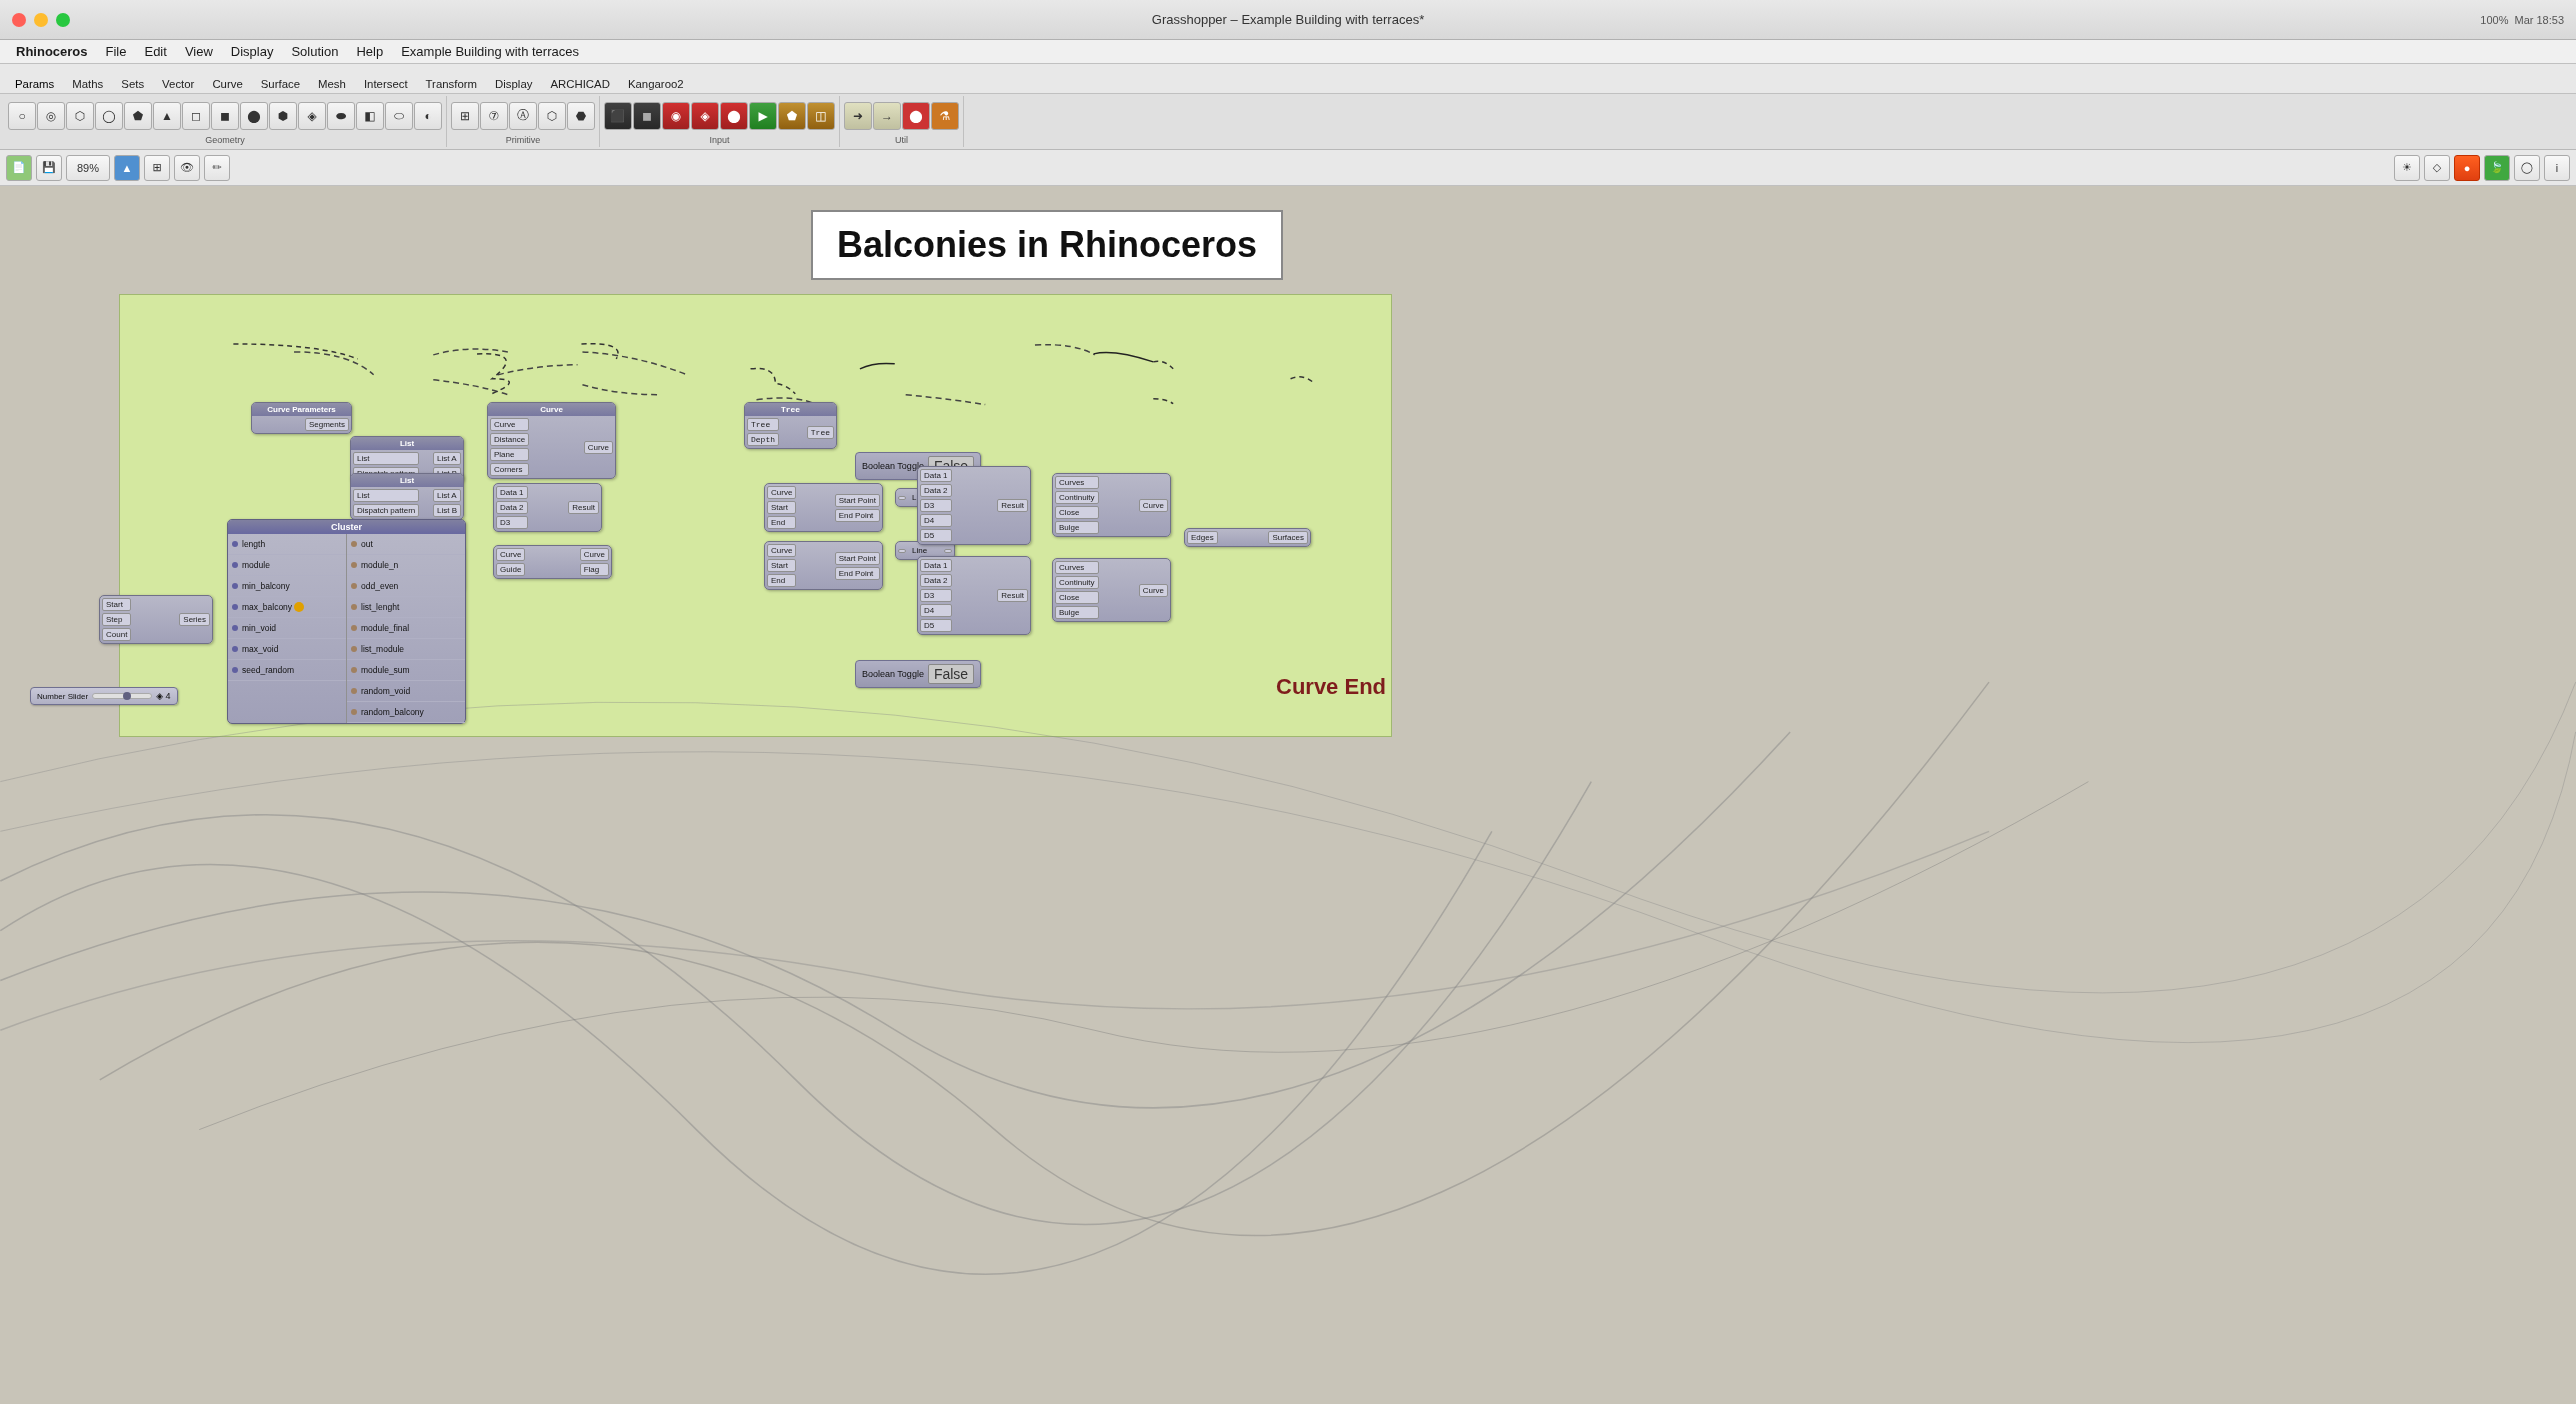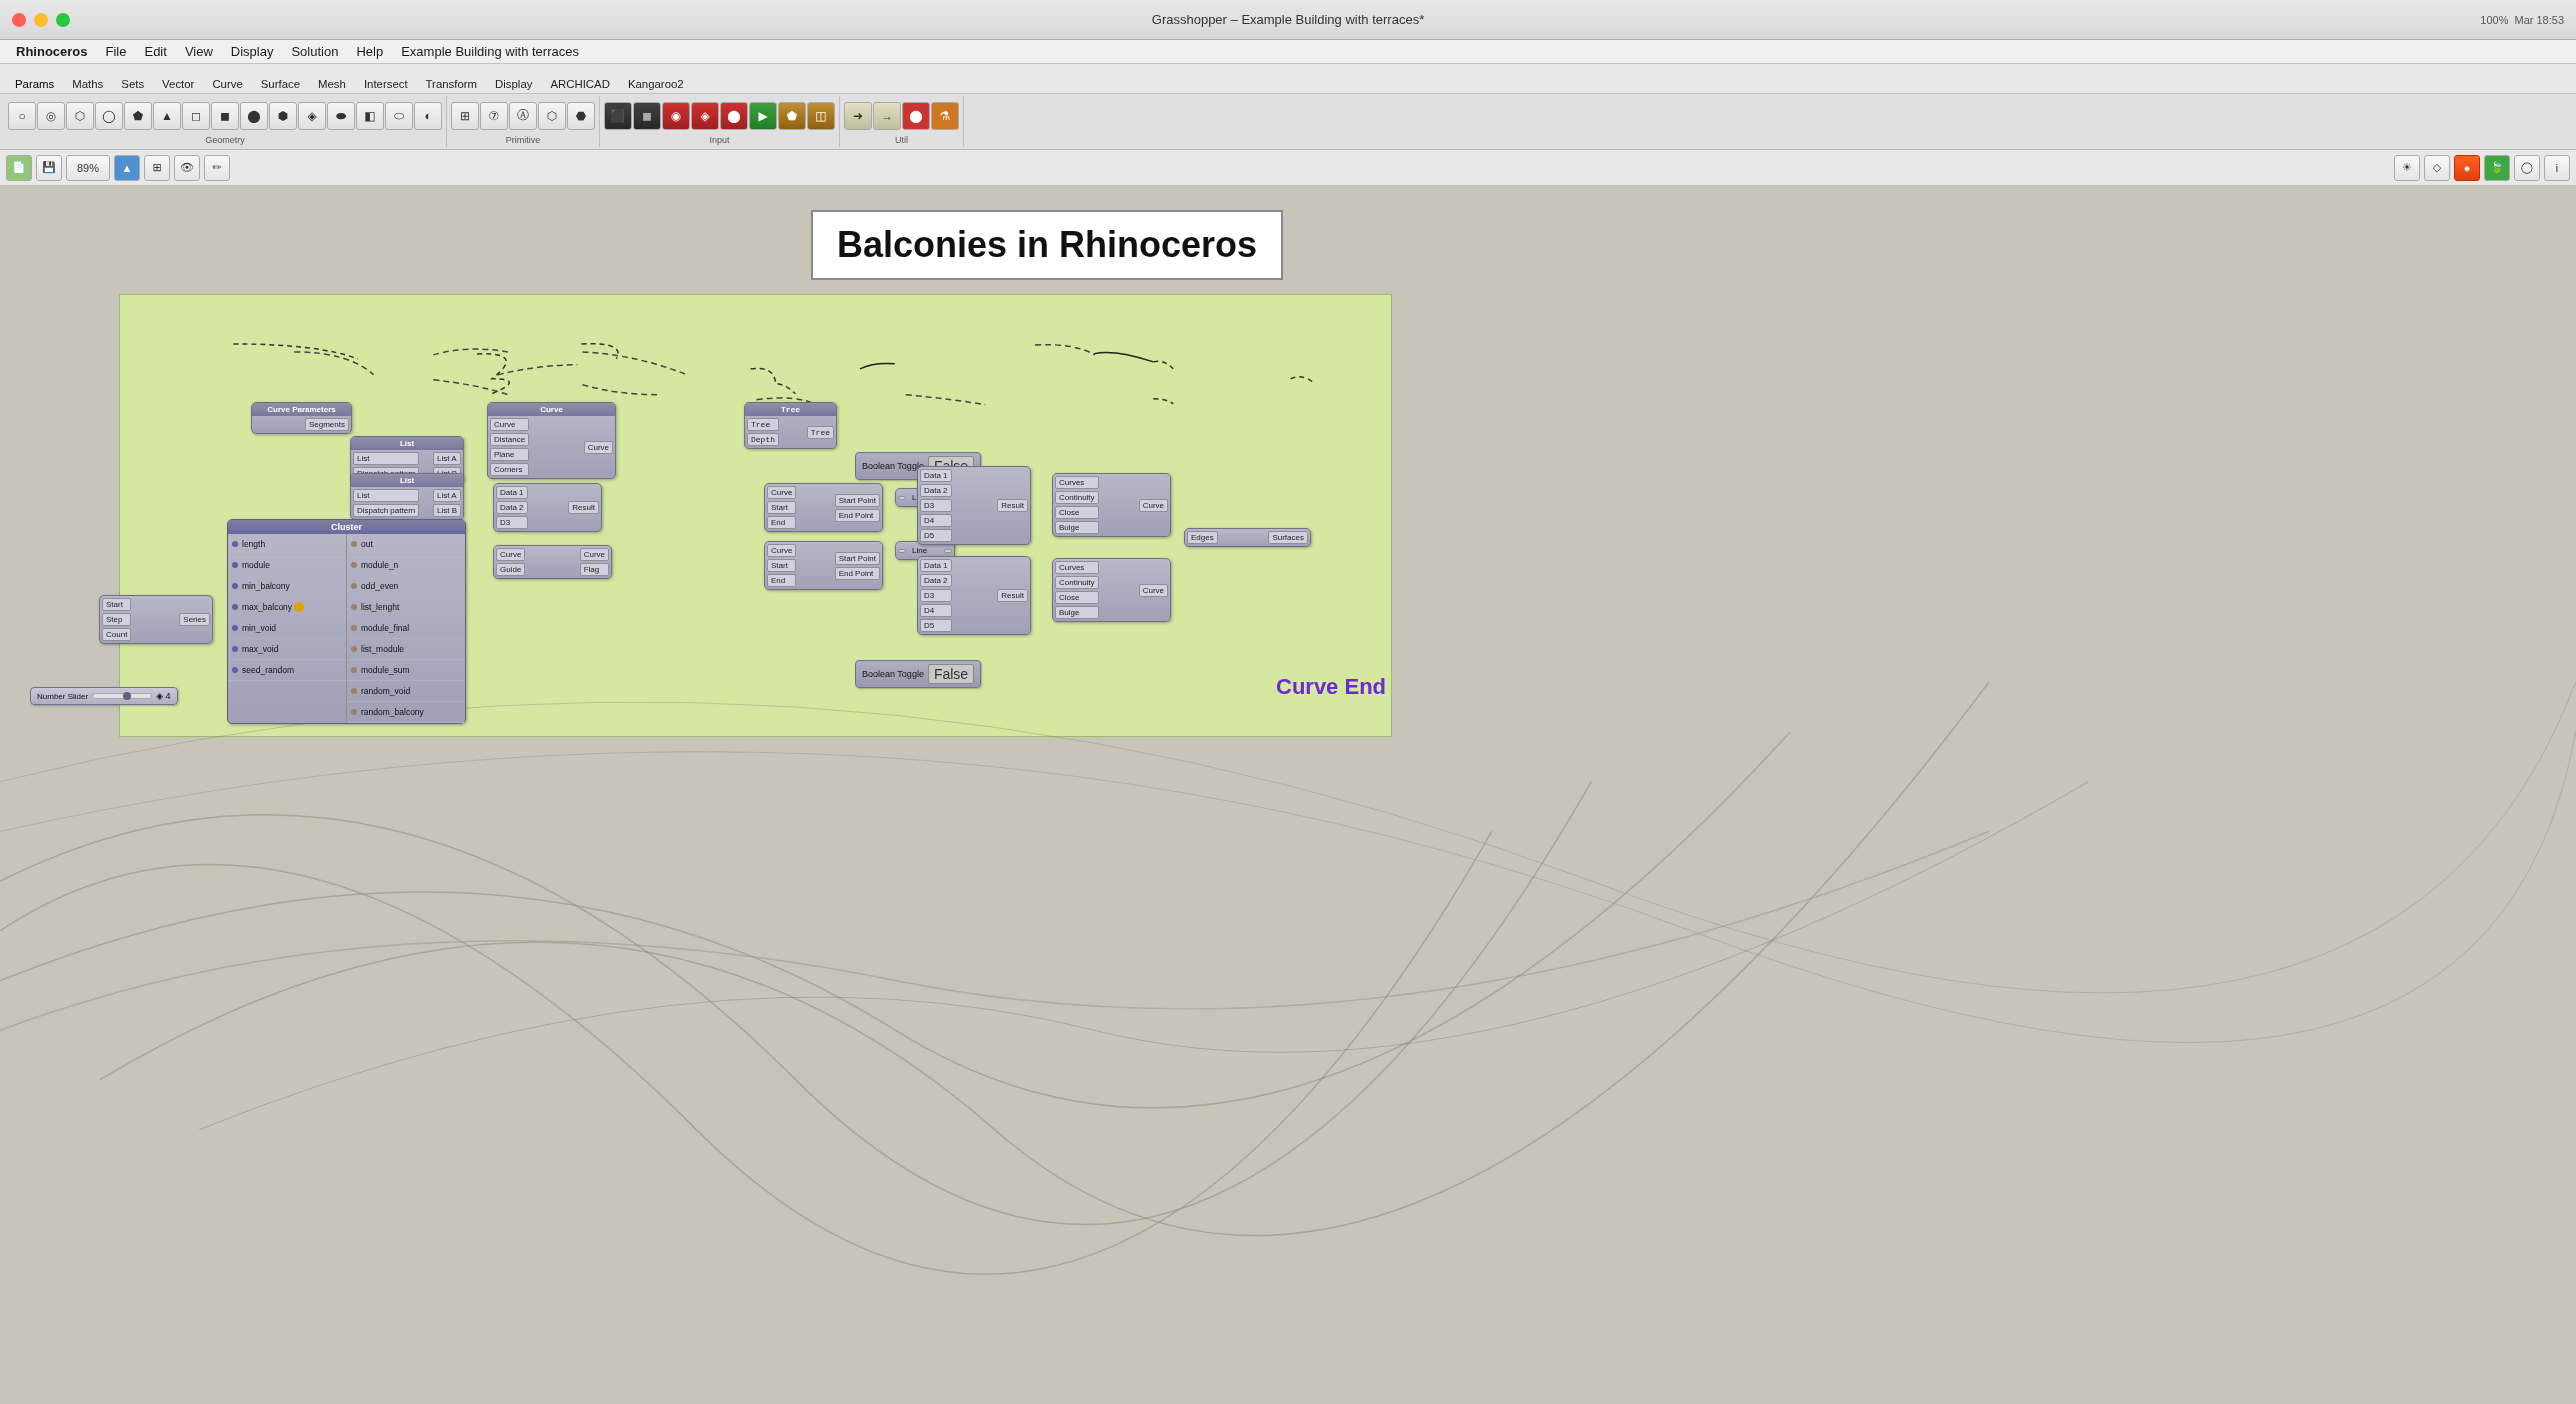--- a/index.html
+++ b/index.html
@@ -372,21 +372,21 @@
       flex-shrink: 0;
     }
 
     
     #curve-end-label {
       position: absolute;
       top: 489px;
       left: 1276px;
       font-size: 22px;
       font-weight: bold;
-      color: #6d28d9;
+      color: #7f1d1d;
       z-index: 20;
     }
 
     
     .bg-curves {
       position: absolute;
       top: 0; left: 0;
       width: 2576px;
       height: 1404px;
       z-index: 1;

